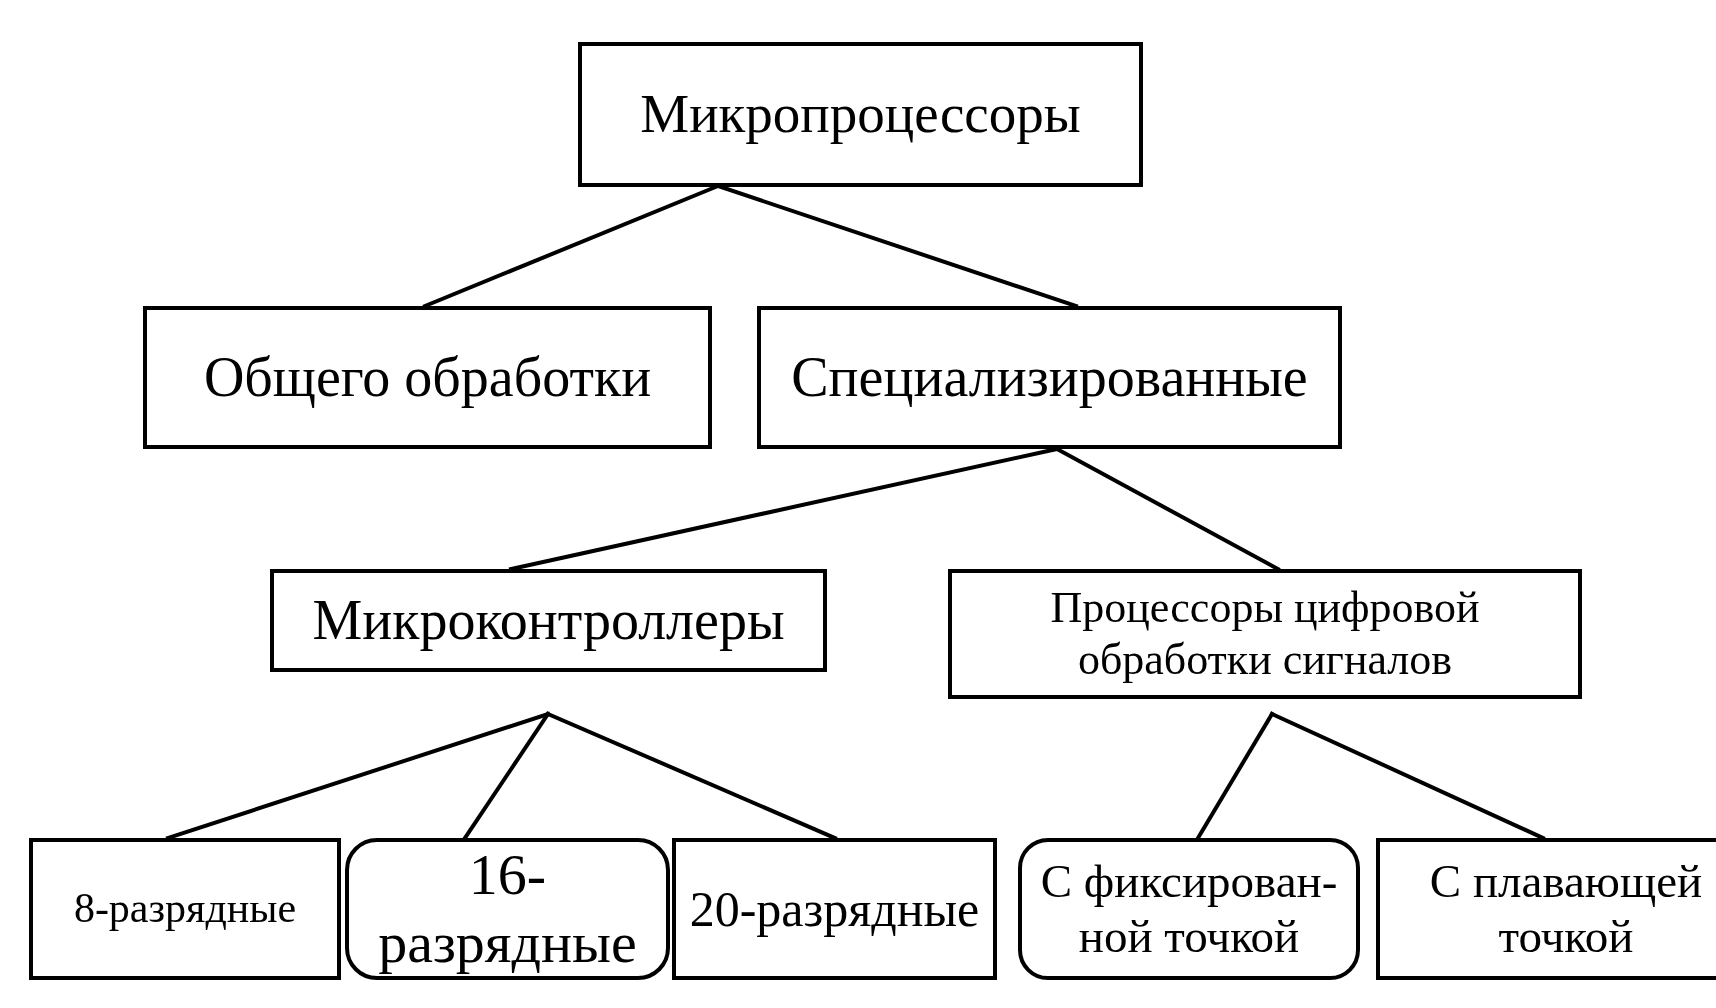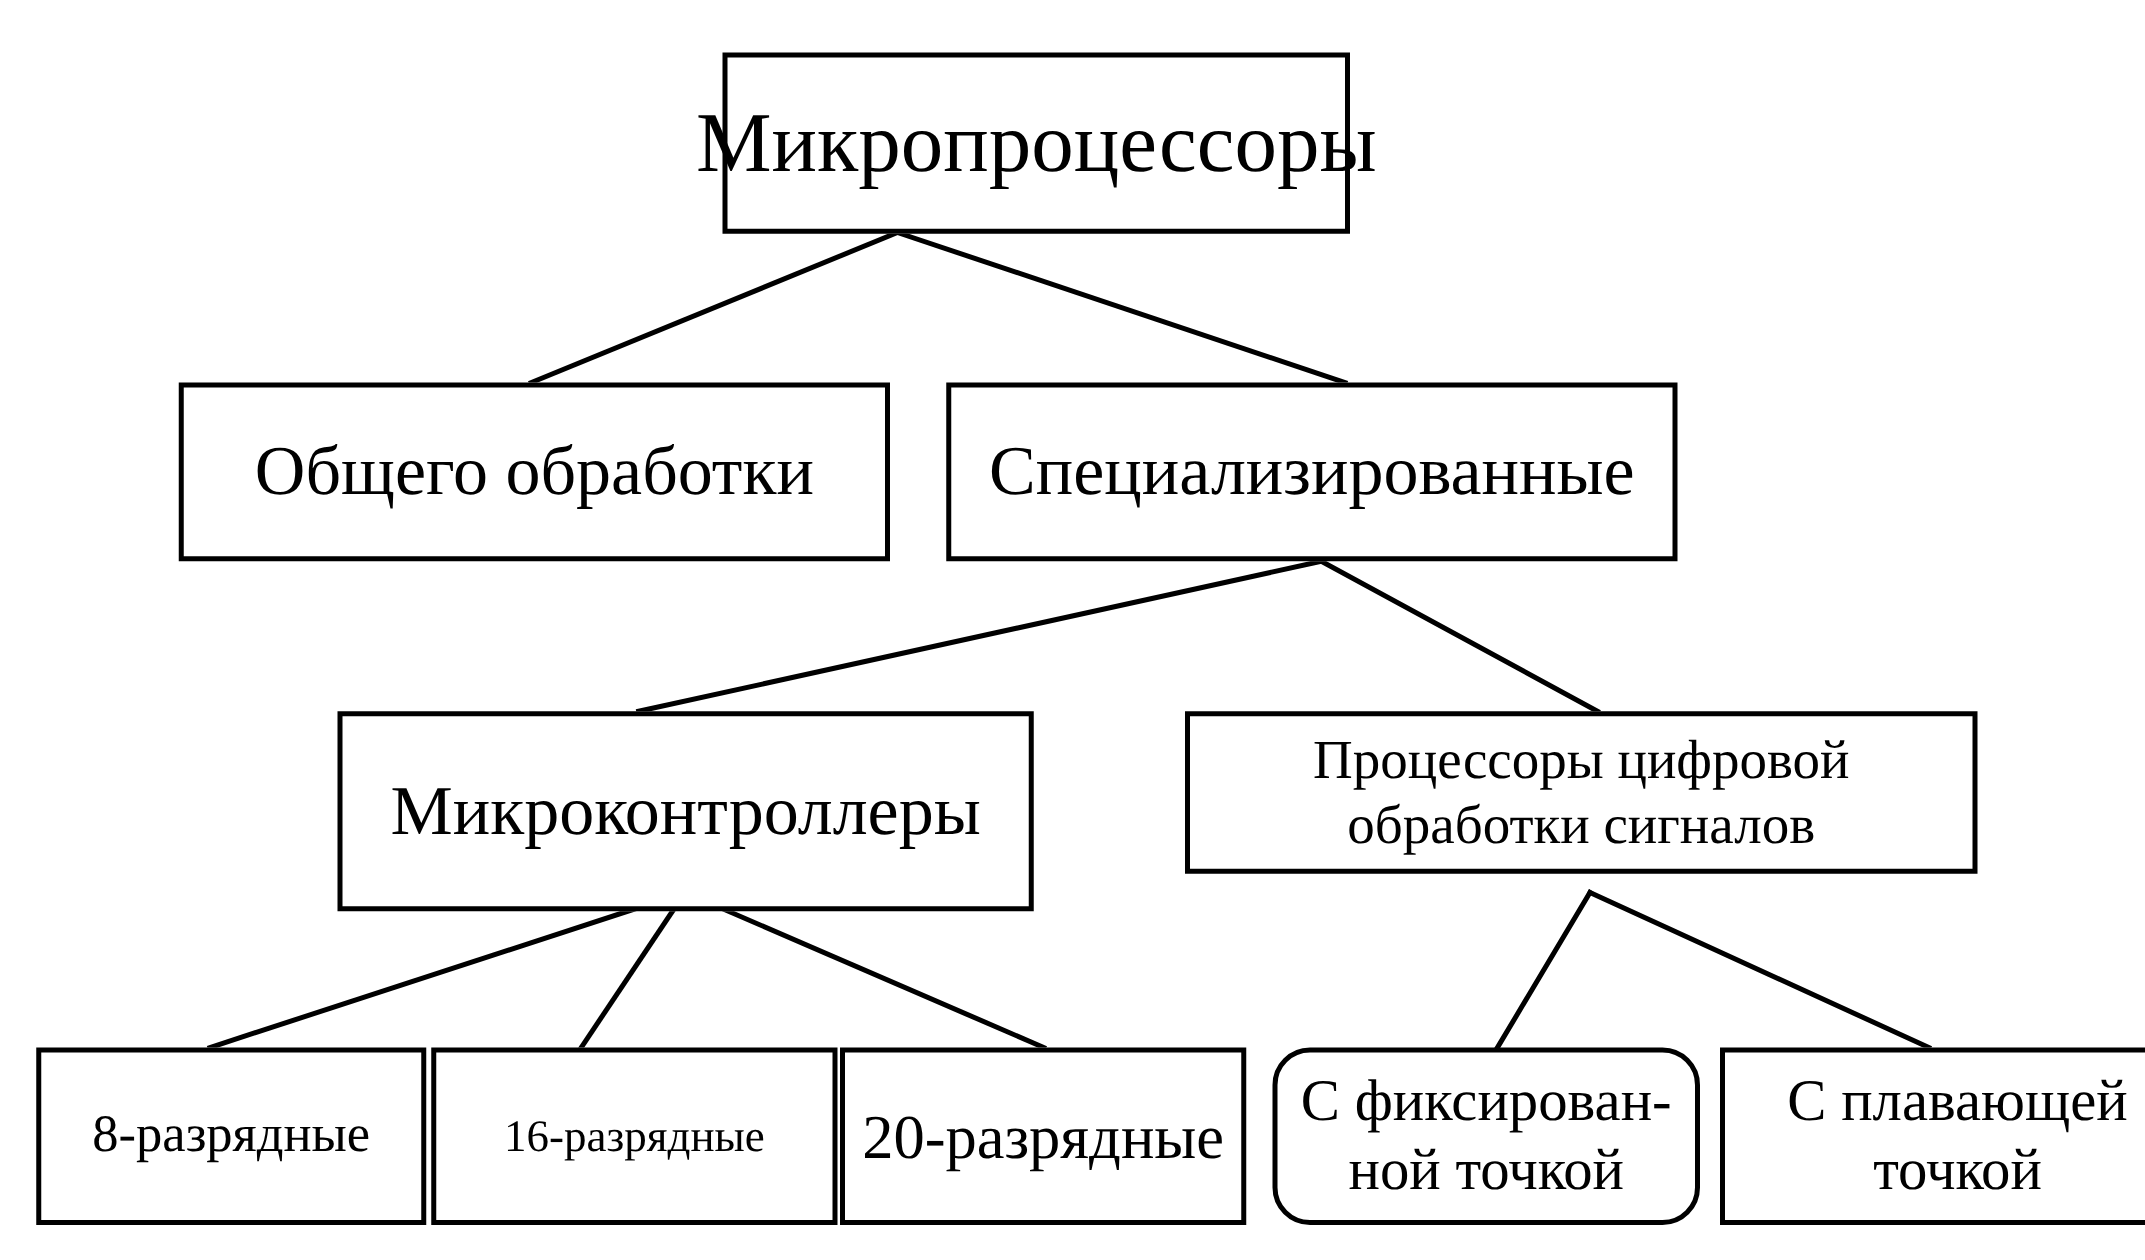--- a/index.html
+++ b/index.html
@@ -36,30 +36,30 @@
     color: #000000;
     line-height: 1.18;
     z-index: 2;
   }
   .node .label {
     display: block;
     padding: 0 10px;
     white-space: pre-line;
   }
   
-  #node-root        { left: 578px;  top: 42px;  width: 502px; height: 145px; font-size: 68px; text-align: center; }
+  #node-root        { left: 578px;  top: 42px;  width: 565px; height: 145px; font-size: 55px; text-align: center; }
   
   #node-general     { left: 143px;  top: 306px; width: 569px; height: 143px; font-size: 56px; }
   #node-special     { left: 757px;  top: 306px; width: 585px; height: 143px; font-size: 56px; }
   
-  #node-mcu         { left: 270px;  top: 569px; width: 557px; height: 160px; font-size: 56px; }
+  #node-mcu         { left: 270px;  top: 569px; width: 557px; height: 103px; font-size: 56px; }
   #node-dsp         { left: 948px;  top: 569px; width: 634px; height: 130px; font-size: 44px; }
   
   #node-bit8        { left: 29px;   top: 838px; width: 312px; height: 142px; font-size: 42px; }
-  #node-bit16       { left: 345px;  top: 838px; width: 325px; height: 142px; font-size: 36px; }
+  #node-bit16       { left: 345px;  top: 838px; width: 325px; height: 142px; font-size: 58px; border-radius: 32px; }
   #node-bit32       { left: 672px;  top: 838px; width: 325px; height: 142px; font-size: 50px; }
   #node-fixed       { left: 1018px; top: 838px; width: 342px; height: 142px; font-size: 47px; border-radius: 30px; }
   #node-float       { left: 1376px; top: 838px; width: 380px; height: 142px; font-size: 47px; }
 </style>
 </head>
 <body>
 
 <div id="canvas">
 
   <svg id="edge-layer" viewBox="0 0 1716 1008">

